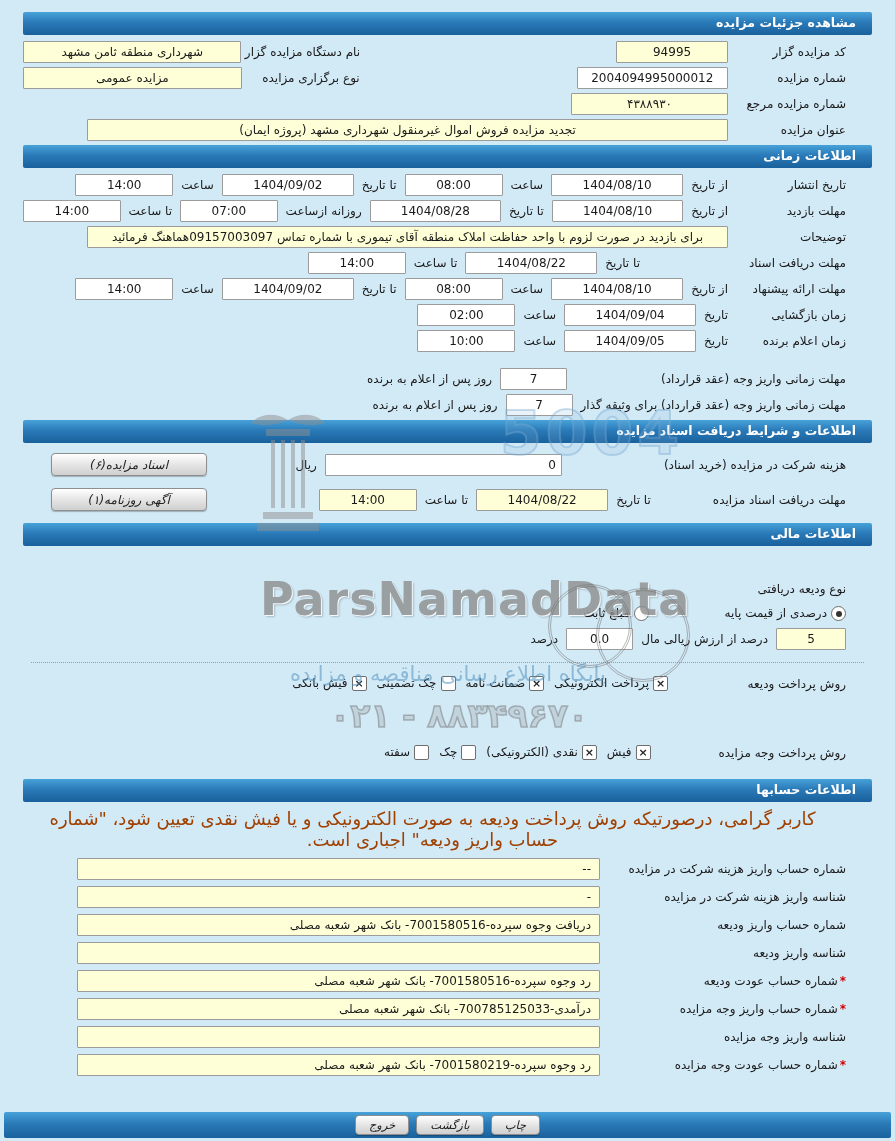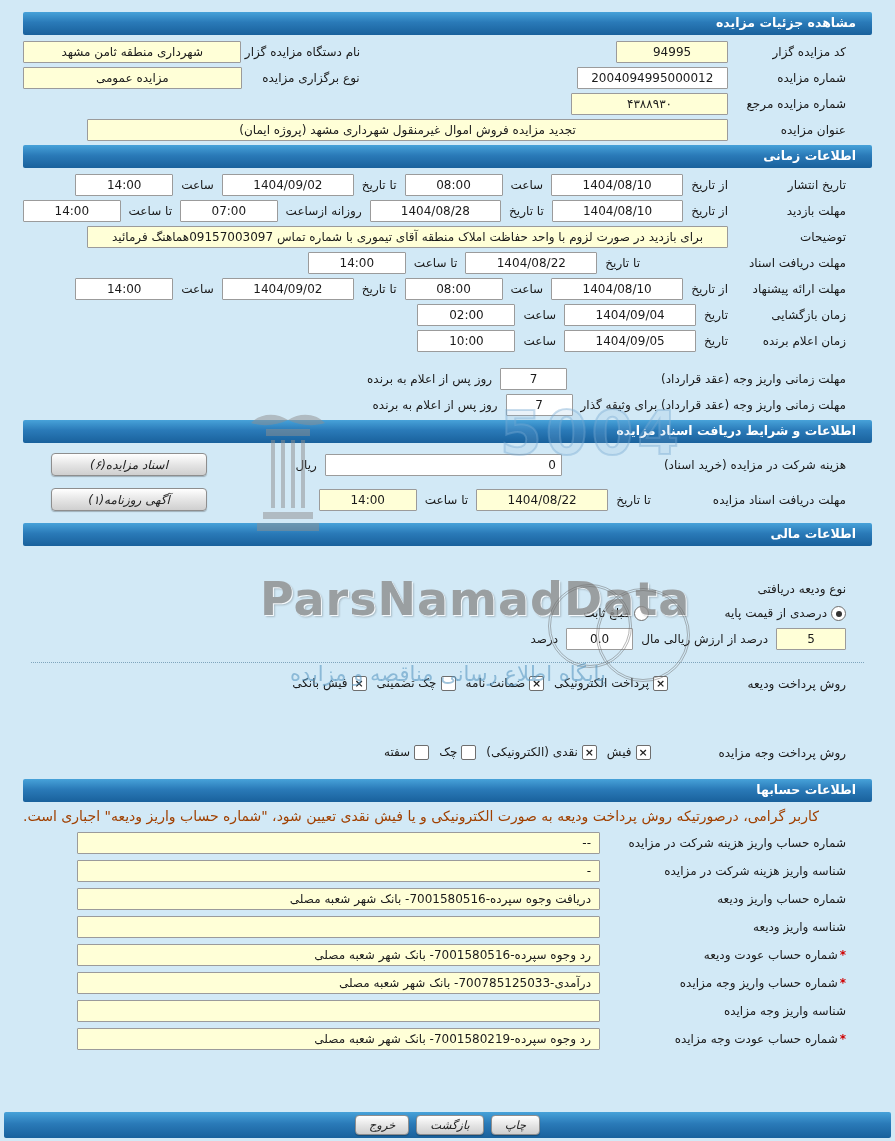--- a/index.html
+++ b/index.html
@@ -39,21 +39,21 @@
   .cb-item,.rd-item{display:inline-flex;align-items:flex-start;gap:4px;margin-left:10px}
   .cb{width:13px;height:13px;border:1px solid #6e6e6e;background:#fff;border-radius:2px;
       display:inline-flex;align-items:center;justify-content:center;font-size:11px;font-weight:700;color:#222;line-height:1}
   .cb.checked::after{content:"×"}
   .rd{width:13px;height:13px;border:1px solid #6e6e6e;background:#fff;border-radius:50%;
       display:inline-flex;align-items:center;justify-content:center}
   .rd.checked::after{content:"";width:6px;height:6px;border-radius:50%;background:#333}
   .cbx-group{display:inline-flex;align-items:center;margin-right:60px}
   .pay-methods{margin-top:48px}
   .acc-bar{margin-top:16px}
-  .notice{color:#a04000;font-size:14px;margin:4px 30px 8px 0;text-align:left}
+  .notice{color:#a04000;font-size:18px;margin:4px 30px 8px 0;text-align:center}
   .acc-row{margin:5px 26px 6px 0}
   .acc-lbl{min-width:238px;display:flex;align-items:center;gap:2px;text-align:right;white-space:nowrap}
   .req{color:#d00000;font-weight:700}
   .acc-field{width:505px;justify-content:flex-start;padding:0 8px}
   .footer-bar{
     position:absolute;bottom:3px;left:4px;right:4px;height:26px;z-index:4;
     background:linear-gradient(180deg,#47a2d9 0%,#2a7ab8 45%,#19619c 100%);
     border-radius:2px;display:flex;align-items:center;justify-content:center;gap:7px;
   }
   .btn-sm{height:20px;padding:0 13px;font-size:11.5px}
@@ -346,19 +346,20 @@
       <line x1="57" y1="30" x2="57" y2="98"></line>
     </g>
     <rect x="17" y="102" width="50" height="7" fill="#8f8f8f"></rect>
     <rect x="11" y="113" width="62" height="8" fill="#8f8f8f"></rect>
   </svg>
   <div class="wm-digits">5004</div>
   <div class="wm-brand">ParsNamadData</div>
   <div class="wm-stamp s1"></div>
   <div class="wm-stamp s2"></div>
   <div class="wm-tagline">پایگاه اطلاع رسانی مناقصه و مزایده</div>
+  <div class="wm-phone">۰۲۱ - ۸۸۳۴۹۶۷۰</div>
 </div>
 
 <div class="footer-bar">
   <button class="btn btn-sm">چاپ</button>
   <button class="btn btn-sm">بازگشت</button>
   <button class="btn btn-sm">خروج</button>
 </div>
 
 </body></html>

